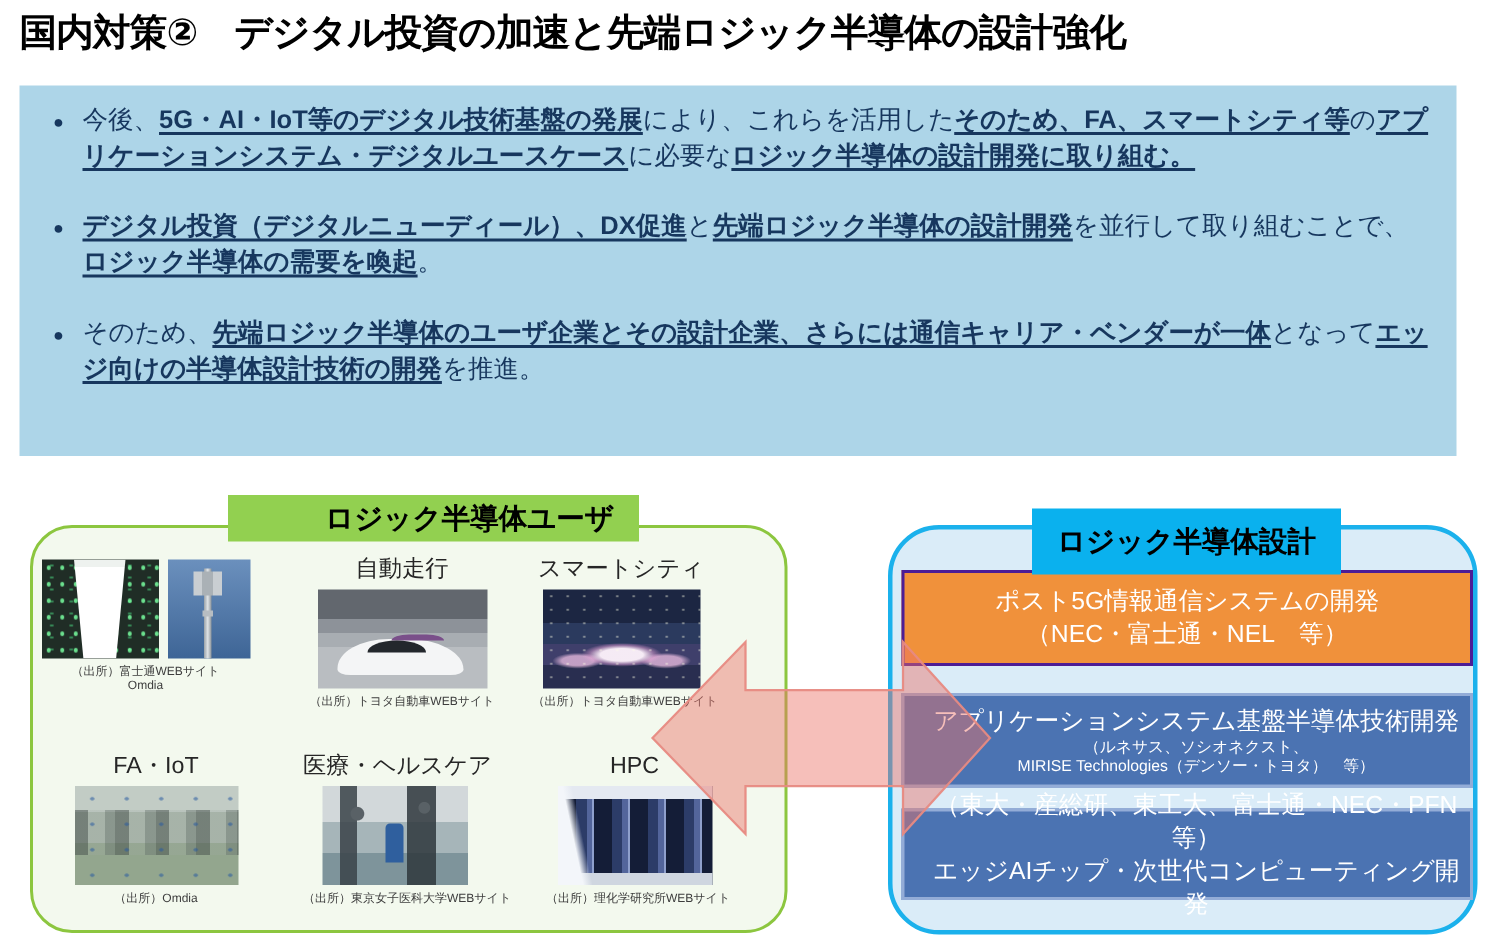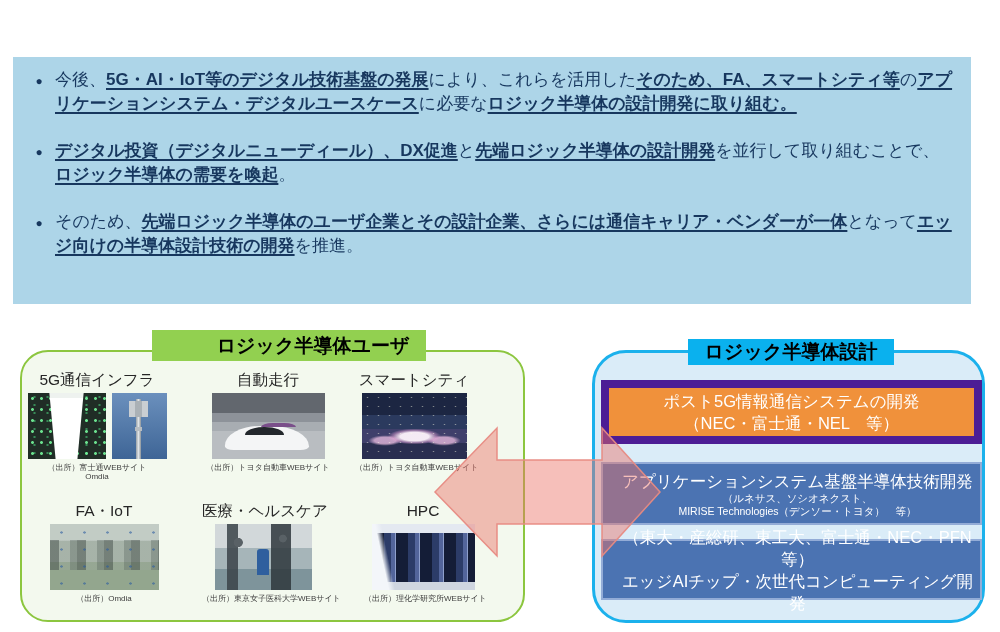--- a/index.html
+++ b/index.html
@@ -29,21 +29,21 @@
   }
   .panel.blue{
     left:592px;top:350px;width:393px;height:273px;background:#DAECF8;
     border:3px solid #1BB1EC;border-radius:34px;
   }
   .panel-label{
     position:absolute;z-index:3;display:flex;align-items:center;justify-content:center;
     font-weight:bold;color:#000;white-space:nowrap;
   }
   .panel-label.green{left:152px;top:330px;width:226px;height:31px;background:#92D050;font-size:19px;padding-left:48px;}
-  .panel-label.cyan{left:688px;top:339px;width:206px;height:26px;background:#0AB1EE;font-size:19px;}
+  .panel-label.cyan{left:688px;top:339px;width:206px;height:44px;background:#0AB1EE;font-size:19px;}
   
   .fig{position:absolute;text-align:center;}
   .fig .fig-label{font-size:15.5px;color:#262626;line-height:20px;white-space:nowrap;}
   .fig .imgs{margin-top:3px;display:flex;gap:6px;justify-content:center;}
   .fig .img{height:66px;}
   .fig .caption{margin-top:4px;font-size:8px;color:#3d3d3d;line-height:9px;white-space:nowrap;}
   
   .im-server{width:78px;position:relative;background-color:#202d26;background-image:
     radial-gradient(rgba(120,255,160,.85) 1px,transparent 1.6px),
     radial-gradient(rgba(70,200,120,.6) 1px,transparent 1.6px);
@@ -82,56 +82,56 @@
     linear-gradient(0deg,#cfd6e0 0 12%,transparent 12%),
     linear-gradient(180deg,#e4e9f1 0 13%,transparent 13%),
     repeating-linear-gradient(90deg,#141d37 0 12px,#2c3c68 12px 19px,#53659b 19px 23px,#8fa0cc 23px 24px);}
   .im-hpc::before{content:"";position:absolute;left:0;top:0;bottom:0;width:26%;
     background:linear-gradient(78deg,#f3f6fa 0 42%,rgba(243,246,250,0) 58%);}
   
   .pbox{
     position:absolute;box-sizing:border-box;color:#fff;text-align:center;
     display:flex;flex-direction:column;justify-content:center;left:6px;width:381px;
   }
-  .pbox.orange{background:#F0913B;border:8px solid #4c1d95;}
+  .pbox.orange{background:#F0913B;border:2px solid #4c1d95;}
   .pbox.blueb{background:#4B73B2;border:2px solid #93ACD7;padding-left:12px;}
   .pbox .l1{font-size:16.5px;line-height:22px;}
   .pbox .sub{font-size:10.5px;line-height:13px;}
   .pbox.p1{top:27px;height:64px;}
   .pbox.p2{top:109px;height:63px;}
   .pbox.p3{top:186px;height:61px;}
   
   .arrow-svg{position:absolute;left:425px;top:418px;z-index:4;pointer-events:none;}
 </style>
 </head>
 <body>
 
 <div class="page">
 
+  <div class="title">国内対策②　デジタル投資の加速と先端ロジック半導体の設計強化</div>
 
   <div class="summary">
     <div class="bullet">
       <span class="dot">●</span>
       <p><span>今後、</span><span class="hl">5G・AI・IoT等のデジタル技術基盤の発展</span><span>により、これらを活用した</span><span class="hl">そのため、FA、スマートシティ等</span><span>の</span><span class="hl">アプリケーションシステム・デジタルユースケース</span><span>に必要な</span><span class="hl">ロジック半導体の設計開発に取り組む。</span></p>
     </div>
     <div class="bullet">
       <span class="dot">●</span>
       <p><span class="hl">デジタル投資（デジタルニューディール）、DX促進</span><span>と</span><span class="hl">先端ロジック半導体の設計開発</span><span>を並行して取り組むことで、</span><span class="hl">ロジック半導体の需要を喚起</span><span>。</span></p>
     </div>
     <div class="bullet">
       <span class="dot">●</span>
       <p><span>そのため、</span><span class="hl">先端ロジック半導体のユーザ企業とその設計企業、さらには通信キャリア・ベンダーが一体</span><span>となって</span><span class="hl">エッジ向けの半導体設計技術の開発</span><span>を推進。</span></p>
     </div>
   </div>
 
   <div class="panel-label green">ロジック半導体ユーザ</div>
   <section class="panel green">
 
     <div class="fig" style="left:2px;top:18px;width:146px;">
-      <div class="fig-label">5G通信インフラ</div>
       <div class="imgs">
         <div class="img im-server"></div>
         <div class="img im-tower"></div>
       </div>
       <div class="caption">
         <div>（出所）富士通WEBサイト</div>
         <div>Omdia</div>
       </div>
     </div>
 

